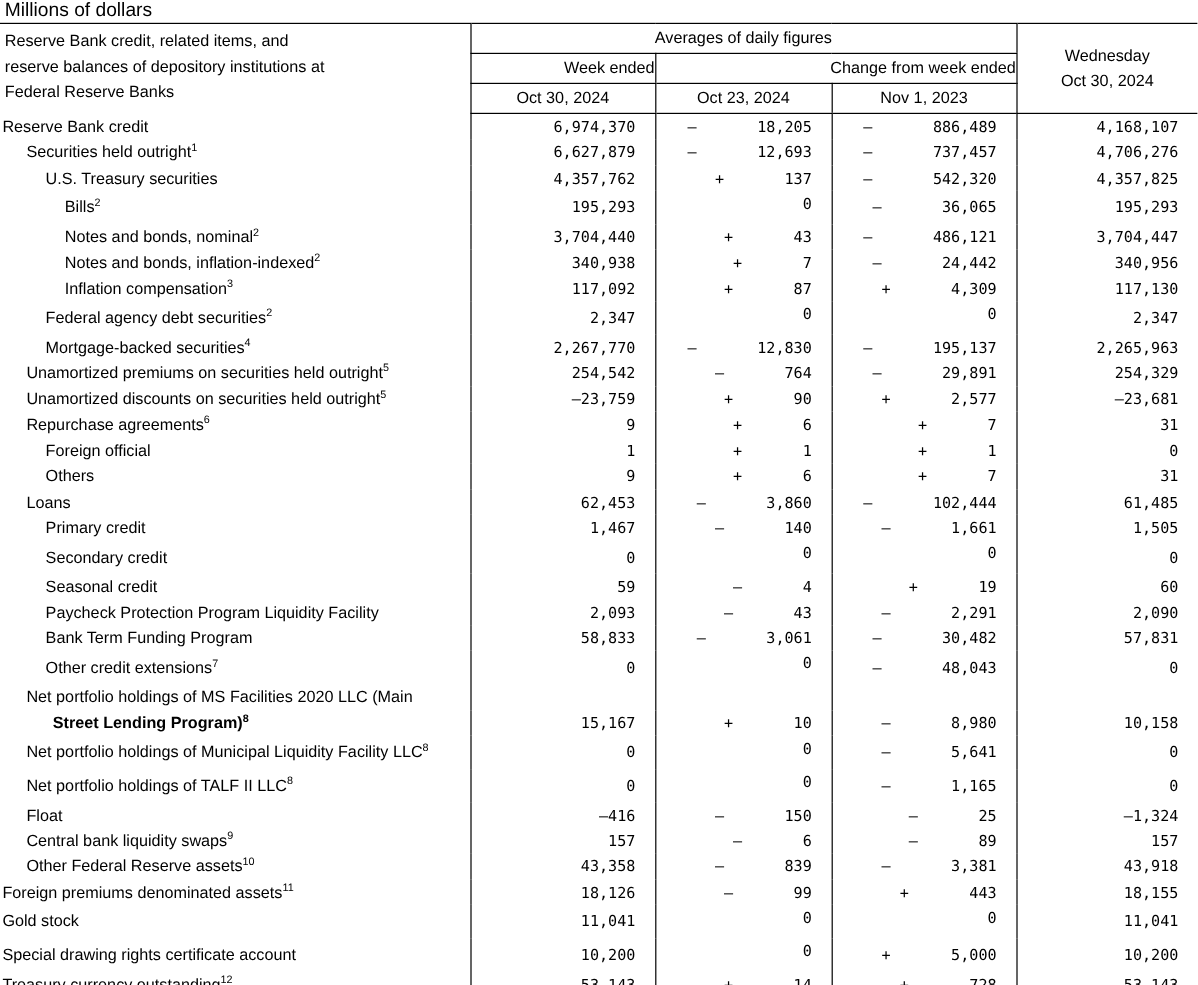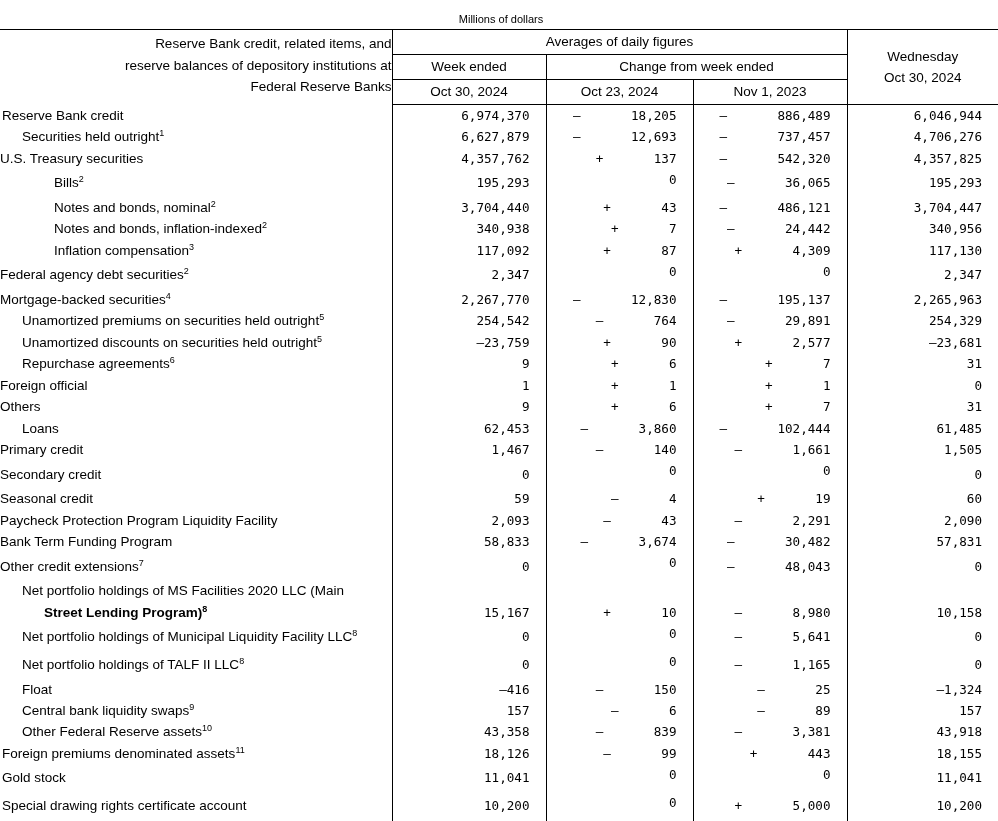--- a/index.html
+++ b/index.html
@@ -10,25 +10,24 @@
   body {
     width: 998px;
     height: 821px;
     font-family: "Liberation Sans", sans-serif;
     color: #000000;
     overflow: hidden;
   }
 
   
   .units-caption {
-    font-size: 11px;
+    font-size: 16px;
     line-height: 16px;
-    padding: 11px 0 2px 4px;
+    padding: 1px 0 2px 4px;
     white-space: nowrap;
-    text-align: center;
   }
 
   
   table.h41 {
     border-collapse: collapse;
     table-layout: fixed;
     width: 998px;
     font-size: 13.5px;
   }
   table.h41 col.c-stub  { width: 392px; }
@@ -43,34 +42,34 @@
     font-size: 13.5px;
     padding: 0;
     vertical-align: middle;
   }
   .hdr-top    { border-top: 1.6px solid #000; }
   .vline-l    { border-left: 1.4px solid #000; }
   .hline-b    { border-bottom: 1.1px solid #000; }
   .hdr-thick-b{ border-bottom: 1.6px solid #000; }
 
   th.stub-head {
-    text-align: right;
+    text-align: left;
     vertical-align: top;
     padding: 3px 0 3px 4px;
     line-height: 21.5px;
     white-space: nowrap;
   }
   th.grp {
     text-align: center;
     height: 24px;
     line-height: 24px;
     margin-left: 45px;
   }
   th.sub {
-    text-align: center;
+    text-align: right;
     height: 24px;
     line-height: 24px;
   }
   th.datecell {
     text-align: center;
     height: 24px;
     line-height: 24px;
   }
   th.wed {
     text-align: center;
@@ -99,21 +98,21 @@
   }
   
   td.num.signed {
     padding-right: 16px;
   }
   td.num .val { display: inline-block; }
 
   
   .ind0 { padding-left: 2px; }
   .ind1 { padding-left: 22px; }
-  .ind2 { }
+  .ind2 { padding-left: 38px; }
   .ind3 { padding-left: 54px; }
   .ind-wrap { padding-left: 44px; font-weight: bold; }
 
   sup {
     font-size: 9px;
     vertical-align: super;
     line-height: 0;
   }
   td.num .pair {
     display: inline-flex;
@@ -170,21 +169,21 @@
         <td class="stub ind0"><span>Reserve Bank credit</span></td>
         <td class="num vline-l"><span class="val">6,974,370</span></td>
         <td class="num signed vline-l"><span class="pair">
             <span class="signslot">–</span>
             <span class="numslot">18,205</span>
           </span></td>
         <td class="num signed vline-l"><span class="pair">
             <span class="signslot">–</span>
             <span class="numslot">886,489</span>
           </span></td>
-        <td class="num vline-l"><span class="val">6,046,944</span></td>
+        <td class="num vline-l"><span class="val">4,168,107</span></td>
       </tr>
       <tr>
         <td class="stub ind1"><span>Securities held outright</span><sup>1</sup></td>
         <td class="num vline-l"><span class="val">6,627,879</span></td>
         <td class="num signed vline-l"><span class="pair">
             <span class="signslot">–</span>
             <span class="numslot">12,693</span>
           </span></td>
         <td class="num signed vline-l"><span class="pair">
             <span class="signslot">–</span>
@@ -411,21 +410,21 @@
             <span class="signslot">–</span>
             <span class="numslot">2,291</span>
           </span></td>
         <td class="num vline-l"><span class="val">2,090</span></td>
       </tr>
       <tr>
         <td class="stub ind2"><span>Bank Term Funding Program</span></td>
         <td class="num vline-l"><span class="val">58,833</span></td>
         <td class="num signed vline-l"><span class="pair">
             <span class="signslot">–</span>
-            <span class="numslot">3,674</span>
+            <span class="numslot">3,061</span>
           </span></td>
         <td class="num signed vline-l"><span class="pair">
             <span class="signslot">–</span>
             <span class="numslot">30,482</span>
           </span></td>
         <td class="num vline-l"><span class="val">57,831</span></td>
       </tr>
       <tr>
         <td class="stub ind2"><span>Other credit extensions</span><sup>7</sup></td>
         <td class="num vline-l"><span class="val">0</span></td>

